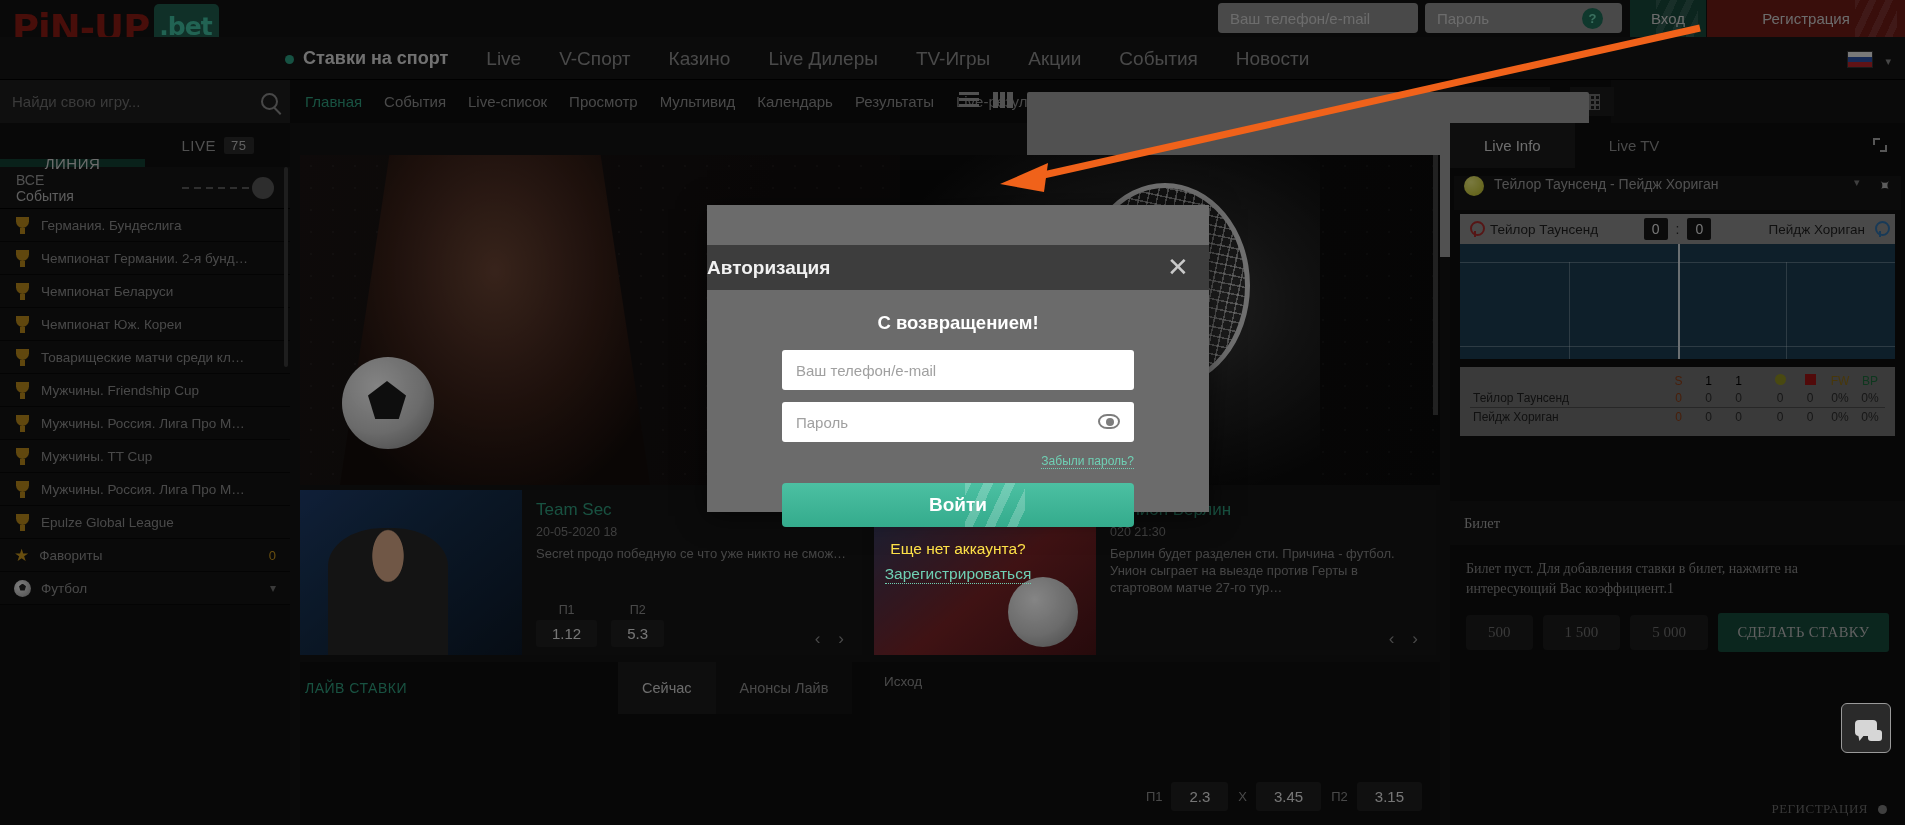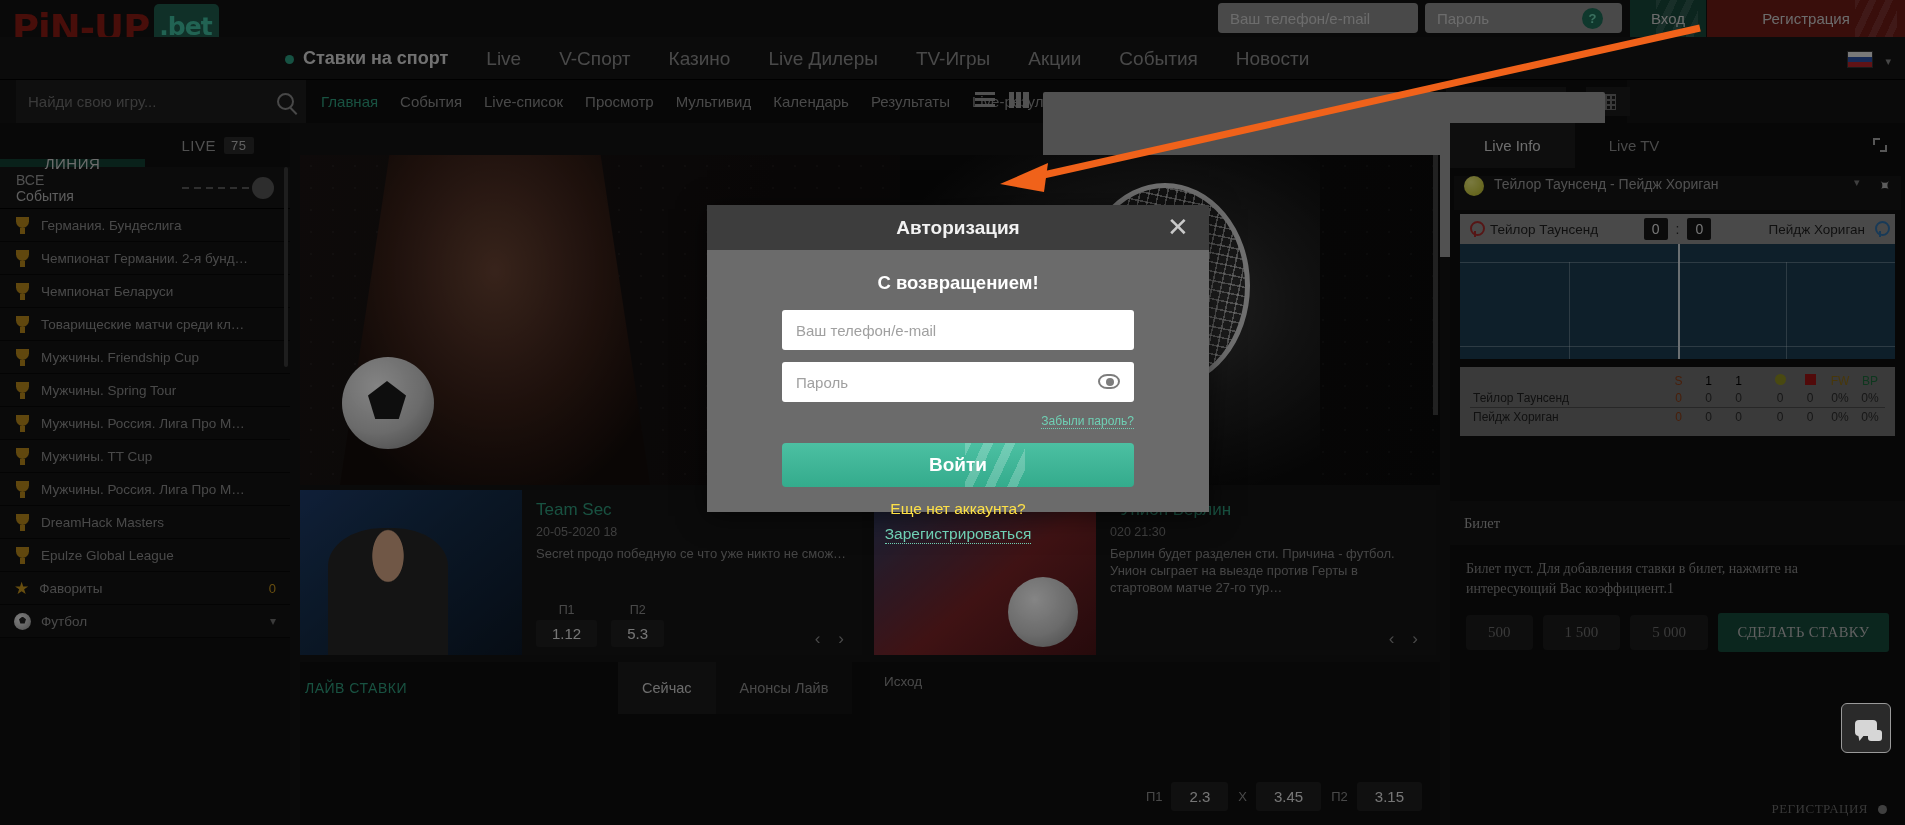--- a/index.html
+++ b/index.html
@@ -74,21 +74,21 @@
   }
   .flag {
     position: absolute; right: 32px; top: 14px; width: 26px; height: 17px;
     background: linear-gradient(to bottom, #e8e8e8 0 33%, #2a50a8 33% 66%, #b8252b 66% 100%);
     border: 1px solid #333;
   }
   .flag-caret { position: absolute; right: 14px; top: 18px; color: #888; font-size: 11px; }
 
   
   .subnav {
-    position: absolute; left: 16px; top: 80px; width: 1611px; height: 43px;
+    position: absolute; left: 0; top: 80px; width: 1611px; height: 43px;
     background: #0d0d0d;
   }
   .search-box {
     position: absolute; left: 0; top: 0; width: 290px; height: 43px;
     background: #1c1c1c; display: flex; align-items: center; padding: 0 12px;
   }
   .search-box input {
     background: transparent; border: none; outline: none; flex: 1;
     color: #7d7d7d; font-size: 15px; font-family: "Liberation Sans", sans-serif;
   }
@@ -334,21 +334,21 @@
   
   .arrow-svg { position: absolute; left: 0; top: 0; width: 1905px; height: 825px; pointer-events: none; z-index: 60; }
 
   
   .modal {
     position: absolute; left: 707px; top: 205px; width: 502px; height: 307px;
     background: #6b6b6b; z-index: 50; box-shadow: 0 4px 26px rgba(0,0,0,.55);
   }
   .modal-hd { height: 45px; background: #3d3d3d; position: relative; }
   .modal-hd .t {
-    color: #f2f2f2; font-size: 19px; font-weight: bold; text-align: center; line-height: 45px;
+    color: #f2f2f2; font-size: 19px; font-weight: bold; line-height: 45px; margin-top: 40px;
   }
   .modal-close {
     position: absolute; right: 18px; top: 9px; width: 26px; height: 26px;
     color: #c9c9c9; font-size: 26px; line-height: 26px; text-align: center; cursor: pointer;
     font-family: "DejaVu Sans", sans-serif;
   }
   .modal-body { padding: 22px 75px 0; }
   .welcome { color: #fff; font-size: 18.5px; font-weight: bold; text-align: center; margin-bottom: 16px; }
   .m-input-wrap { position: relative; margin-bottom: 12px; }
   .m-input {
@@ -473,45 +473,41 @@
           <div class="league-row">
             <span class="trophy"></span>
             <span>Чемпионат Германии. 2-я бунд…</span>
           </div>
           <div class="league-row">
             <span class="trophy"></span>
             <span>Чемпионат Беларуси</span>
           </div>
           <div class="league-row">
             <span class="trophy"></span>
+            <span>Чемпионат Юж. Кореи</span>
+          </div>
+          <div class="league-row">
+            <span class="trophy"></span>
             <span>Товарищеские матчи среди кл…</span>
           </div>
           <div class="league-row">
             <span class="trophy"></span>
             <span>Мужчины. Friendship Cup</span>
           </div>
           <div class="league-row">
             <span class="trophy"></span>
-            <span>Мужчины. Spring Tour</span>
-          </div>
-          <div class="league-row">
-            <span class="trophy"></span>
             <span>Мужчины. Россия. Лига Про М…</span>
           </div>
           <div class="league-row">
             <span class="trophy"></span>
             <span>Мужчины. TT Cup</span>
           </div>
           <div class="league-row">
             <span class="trophy"></span>
             <span>Мужчины. Россия. Лига Про М…</span>
-          </div>
-          <div class="league-row">
-            <span class="trophy"></span>
-            <span>DreamHack Masters</span>
           </div>
           <div class="league-row">
             <span class="trophy"></span>
             <span>Epulze Global League</span>
           </div>
           <div class="league-row">
             <span class="star-ico">★</span>
             <span>Фавориты</span>
             <span class="cnt">0</span>
           </div>

